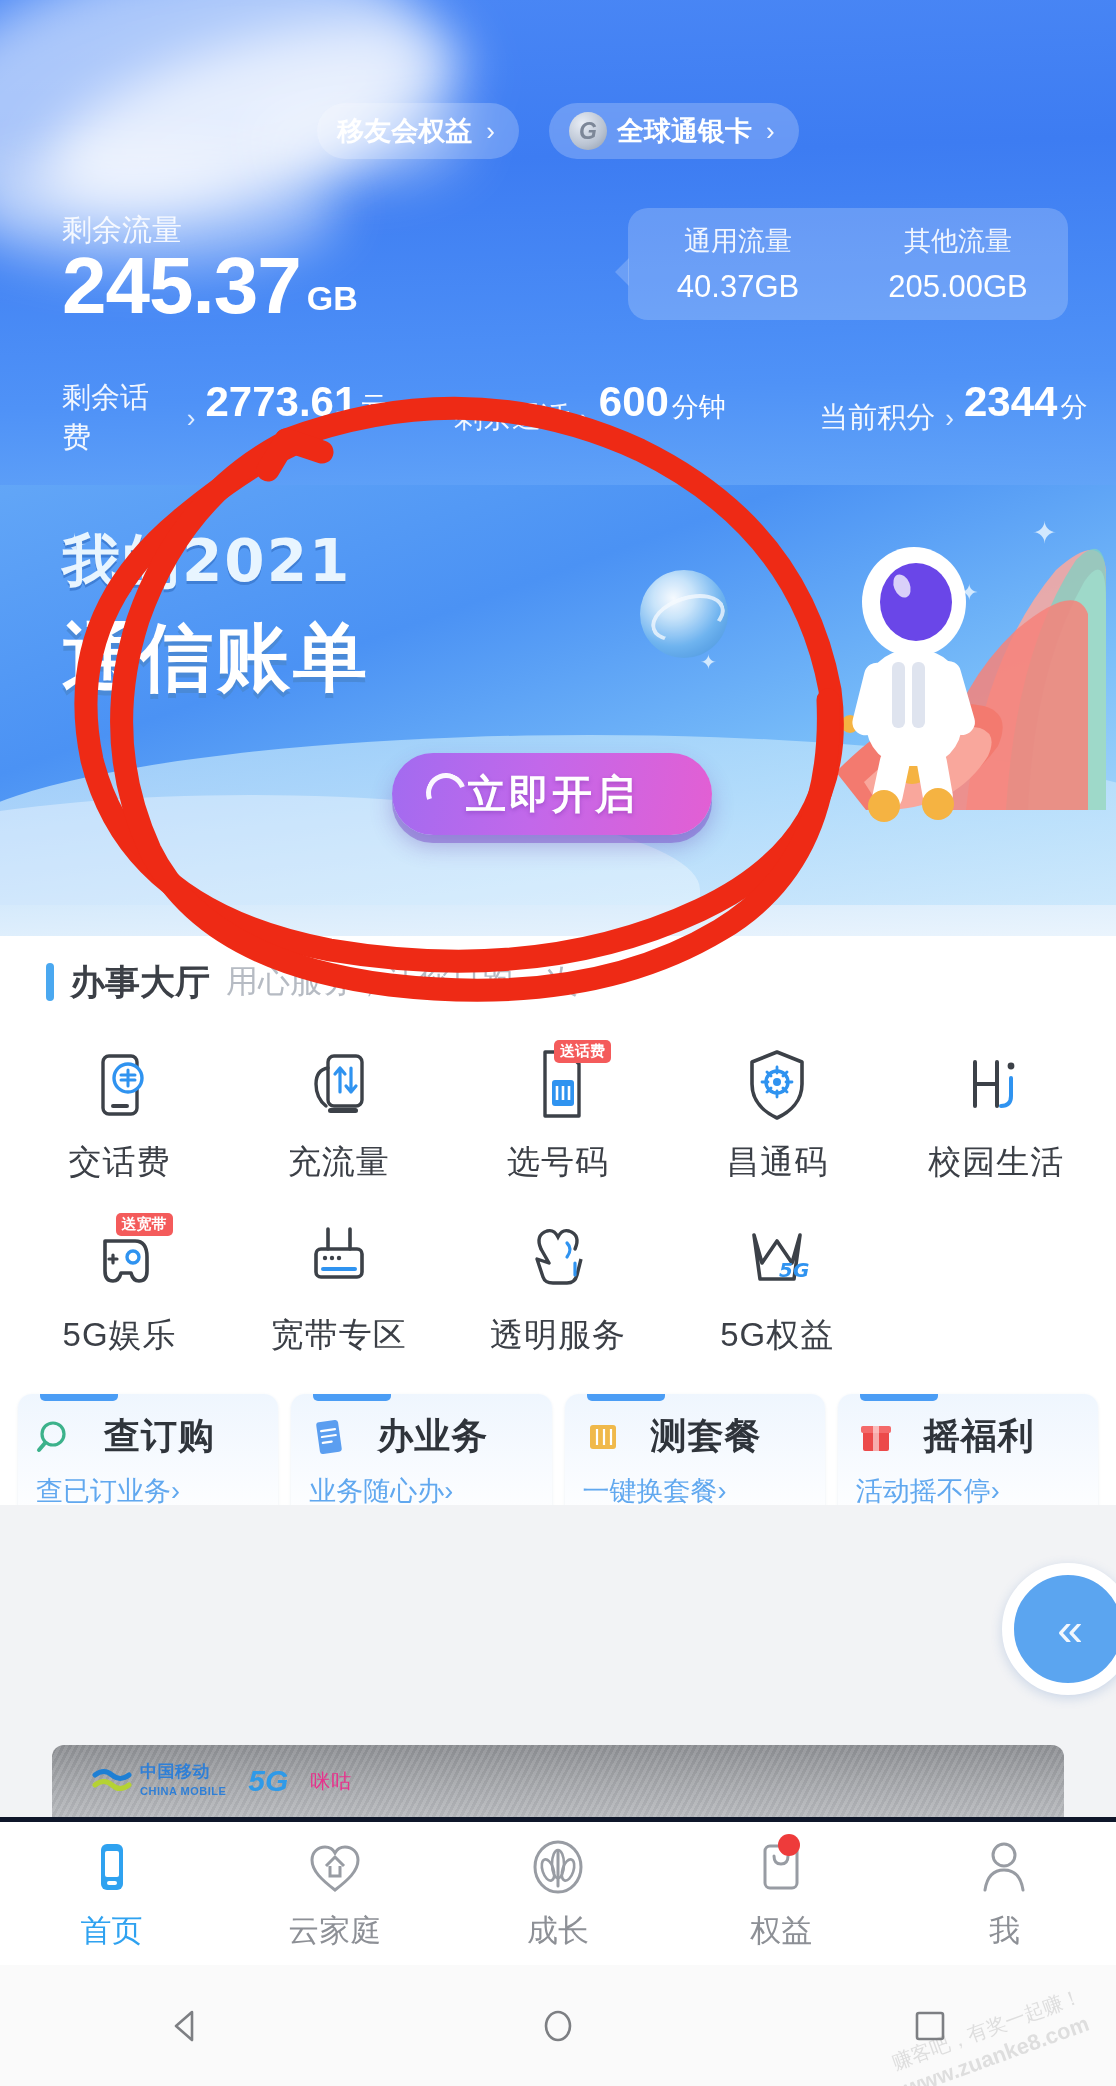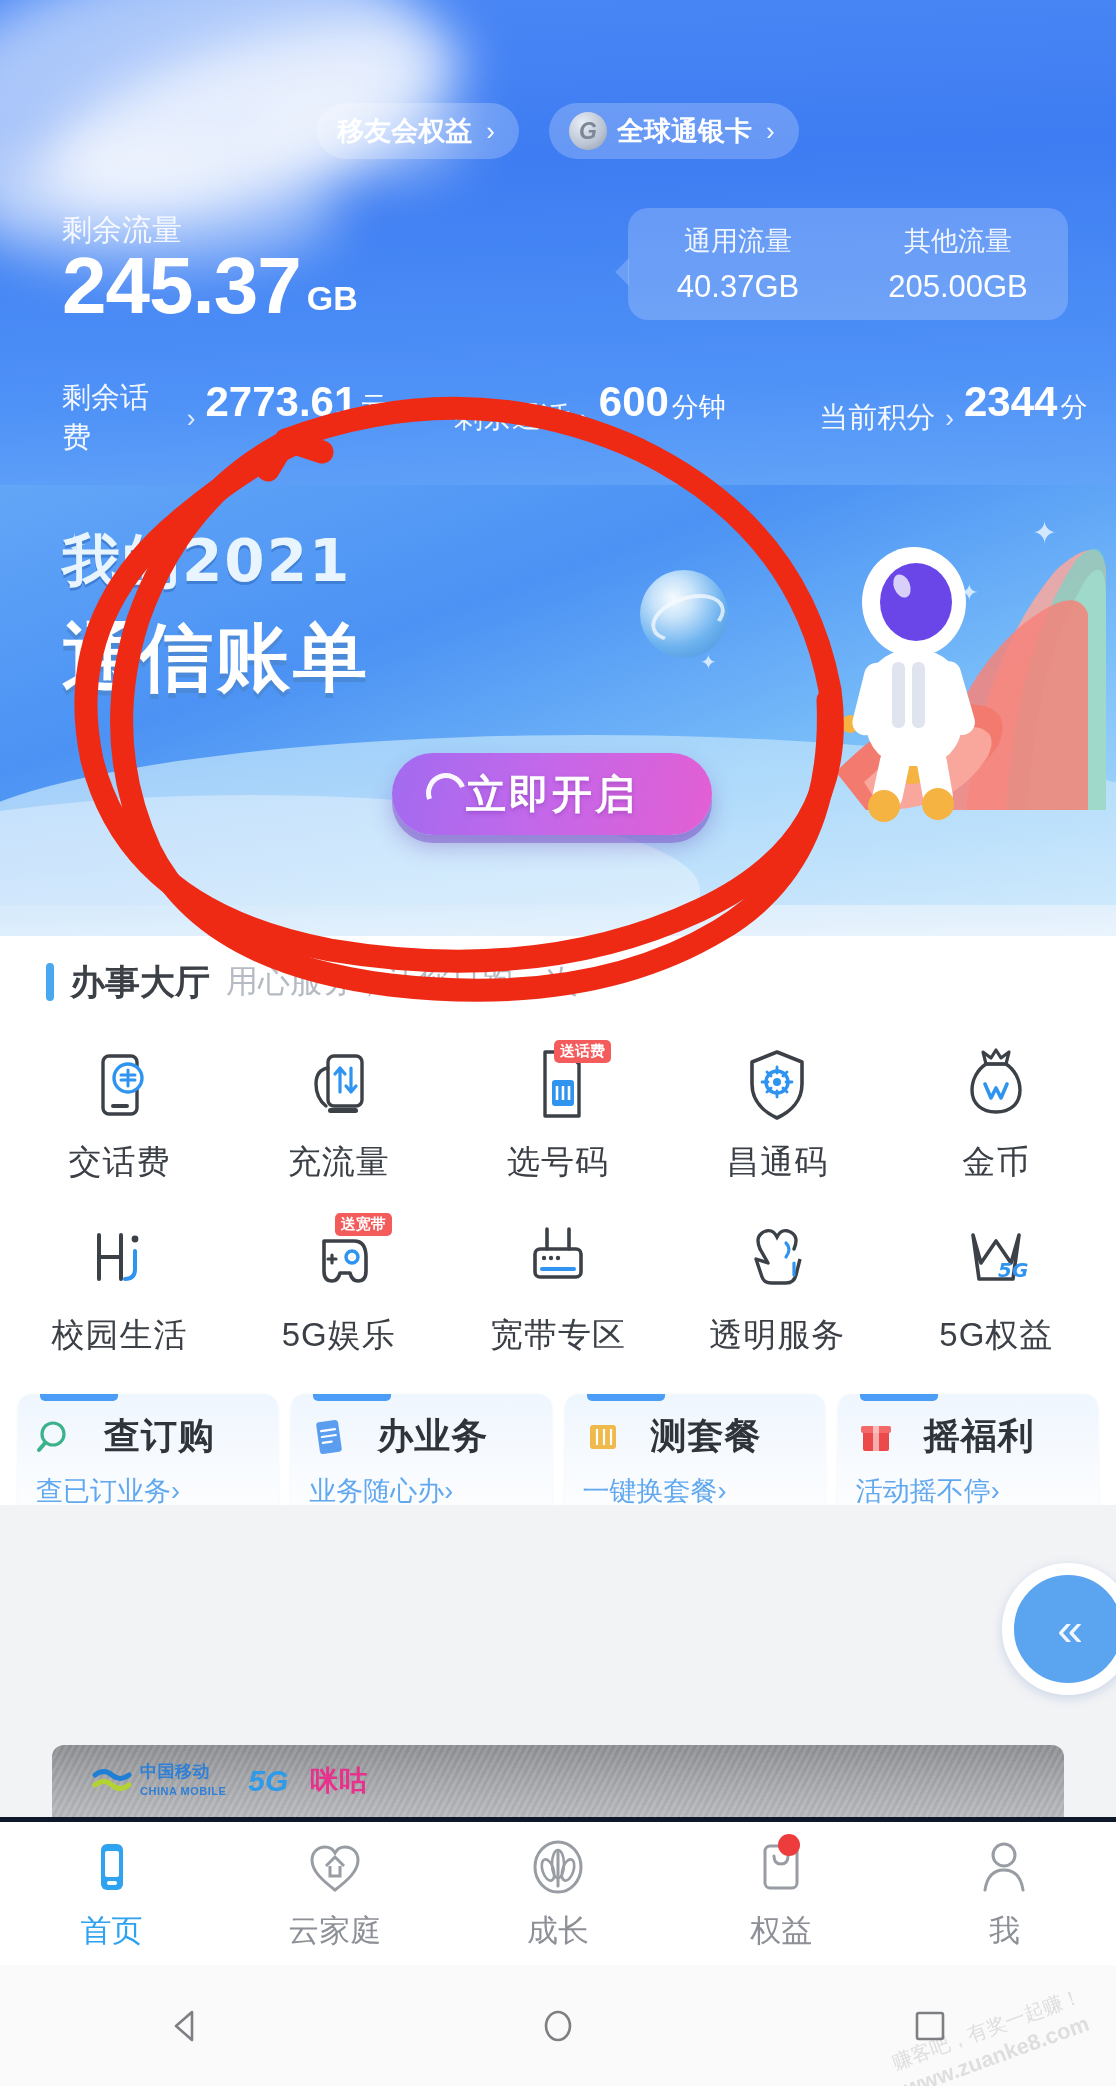--- a/index.html
+++ b/index.html
@@ -185,21 +185,21 @@
     display:flex;align-items:center;gap:22px;padding:0 40px;position:relative;overflow:hidden;
   }
   .adstrip .inner:after{
     content:"";position:absolute;inset:0;opacity:.35;
     background:repeating-linear-gradient(118deg,rgba(255,255,255,.25) 0 3px,rgba(0,0,0,.08) 3px 6px);
   }
   .cm-logo{display:flex;align-items:center;gap:8px;z-index:2;}
   .cm-mark{width:40px;height:30px;flex:none;}
   .cm-word{font-size:17px;color:#2f7fd6;font-weight:700;line-height:1.05;letter-spacing:.5px;}
   .ad-5g{font-size:30px;color:#2f9ae8;font-weight:800;font-style:italic;z-index:2;}
-  .ad-mg{font-size:28px;color:#e8318c;font-weight:700;z-index:2;letter-spacing:1px;}
+  .ad-mg{font-size:20px;color:#e8318c;font-weight:400;z-index:2;letter-spacing:1px;}
 
   
   .tabbar{
     position:absolute;left:0;top:1817px;width:1116px;height:148px;background:#fff;
     border-top:5px solid #0f172a;display:flex;align-items:center;
   }
   .tab{flex:1;display:flex;flex-direction:column;align-items:center;gap:12px;position:relative;}
   .tab .ti{width:62px;height:62px;position:relative;display:flex;align-items:center;justify-content:center;}
   .tab .tl{font-size:31px;color:#8d9096;}
   .tab.active .tl{color:#2fa2f0;}
@@ -396,30 +396,20 @@
           <svg width="78" height="78" viewBox="0 0 78 78">
             <path d="M39 6 14 16v22c0 17 12 28 25 34 13-6 25-17 25-34V16z" fill="none" stroke="#3c4148" stroke-width="3.6" stroke-linejoin="round"></path>
             <circle cx="39" cy="36" r="11" fill="none" stroke="#2f93f0" stroke-width="3.4"></circle>
             <circle cx="39" cy="36" r="4" fill="#2f93f0"></circle>
             <path d="M39 21v6M39 45v6M24 36h6M48 36h6M29 26l4 4M49 26l-4 4M29 46l4-4M49 46l-4-4" stroke="#2f93f0" stroke-width="2.8" stroke-linecap="round"></path>
           </svg>
         </div>
         <div class="lab">昌通码</div>
       </div>
 
-      <div class="ic">
-        <div class="glyph">
-          <svg width="78" height="78" viewBox="0 0 78 78">
-            <path d="M29 18c-9 6-14 16-14 26 0 14 10 22 24 22s24-8 24-22c0-10-5-20-14-26z" fill="none" stroke="#3c4148" stroke-width="3.4"></path>
-            <path d="M29 18l-3-12 8 6 5-8 5 8 8-6-3 12z" fill="none" stroke="#3c4148" stroke-width="3.2" stroke-linejoin="round"></path>
-            <path d="M28 38l6 14 5-10 5 10 6-14" fill="none" stroke="#2f93f0" stroke-width="3.6" stroke-linecap="round" stroke-linejoin="round"></path>
-          </svg>
-        </div>
-        <div class="lab">金币</div>
-      </div>
 
       <div class="ic">
         <div class="glyph">
           <svg width="78" height="78" viewBox="0 0 78 78">
             <path d="M18 16v44M18 38h22M40 16v44" stroke="#3c4148" stroke-width="4" stroke-linecap="round" fill="none"></path>
             <circle cx="54" cy="20" r="3.4" fill="#3c4148"></circle>
             <path d="M54 32v18q0 10-10 10" stroke="#2f93f0" stroke-width="4" stroke-linecap="round" fill="none"></path>
           </svg>
         </div>
         <div class="lab">校园生活</div>

